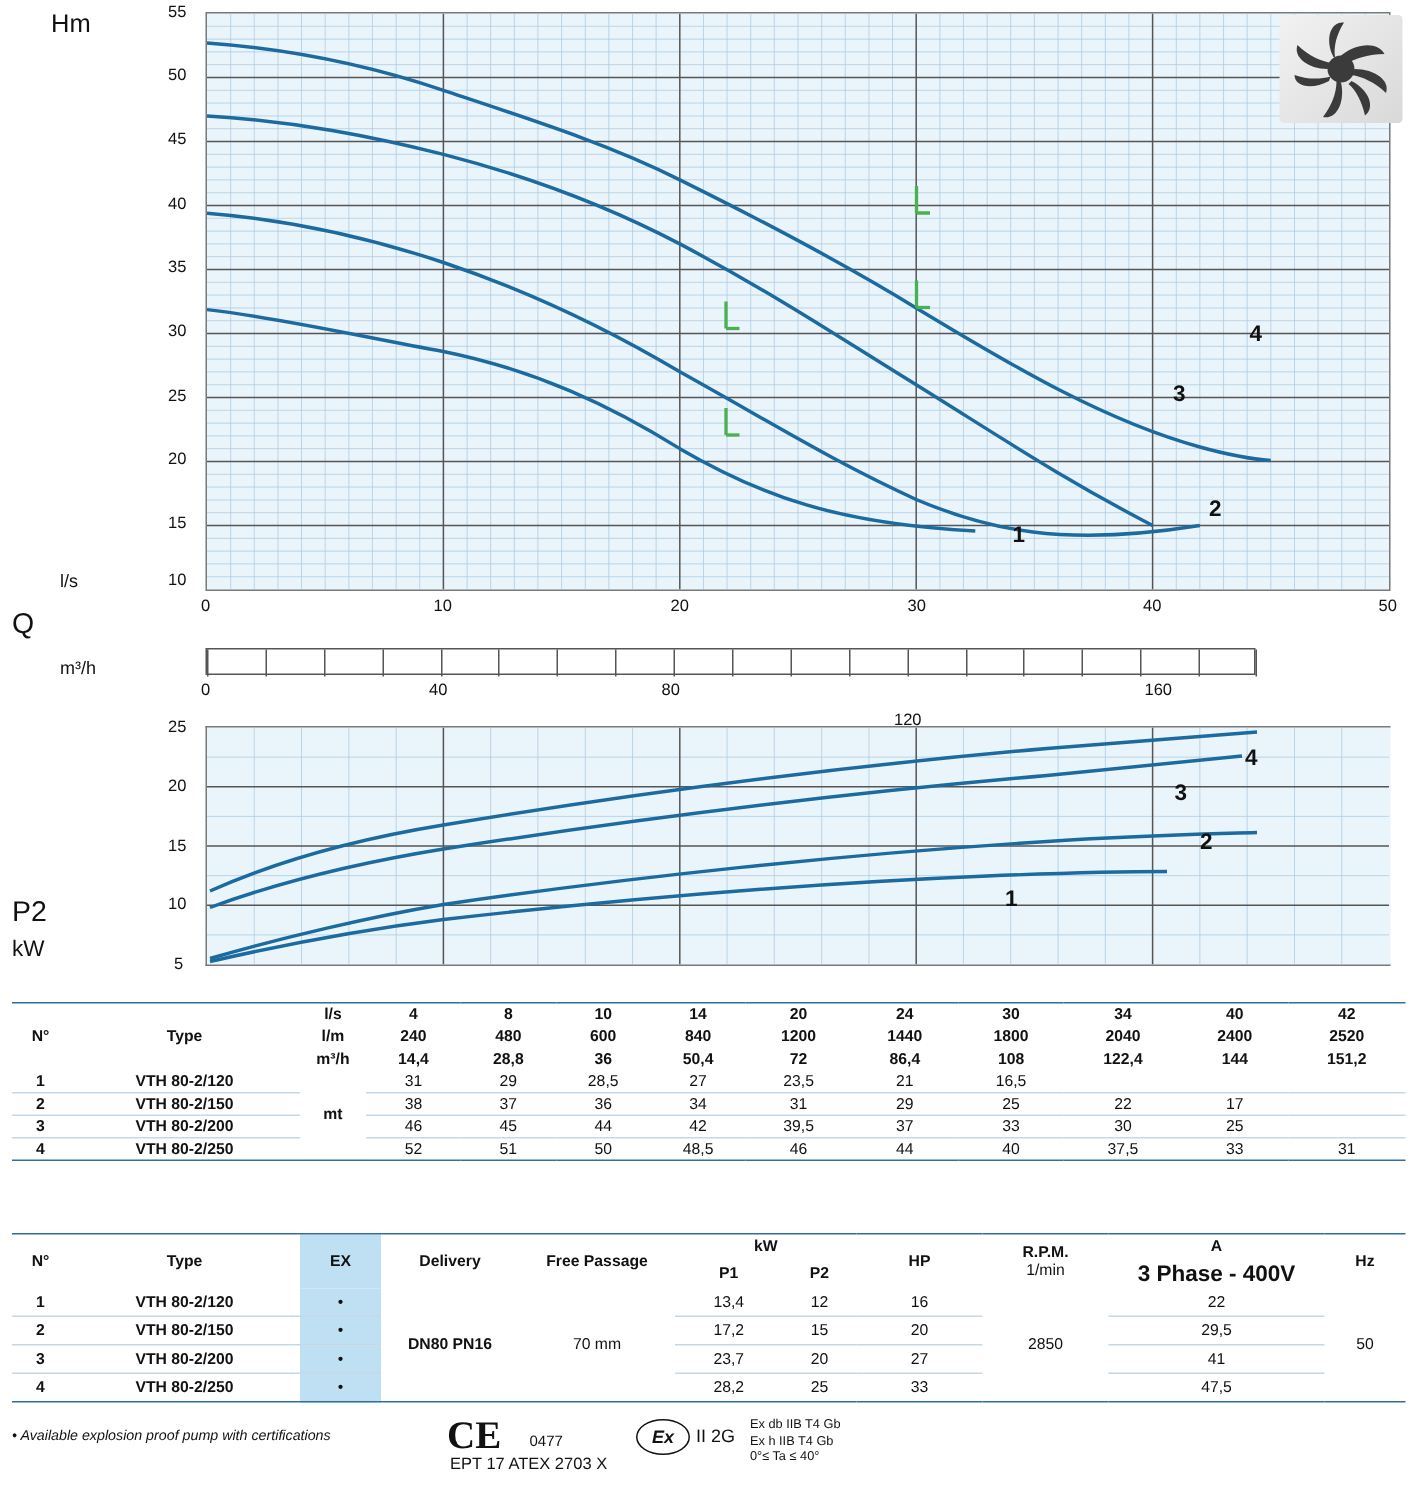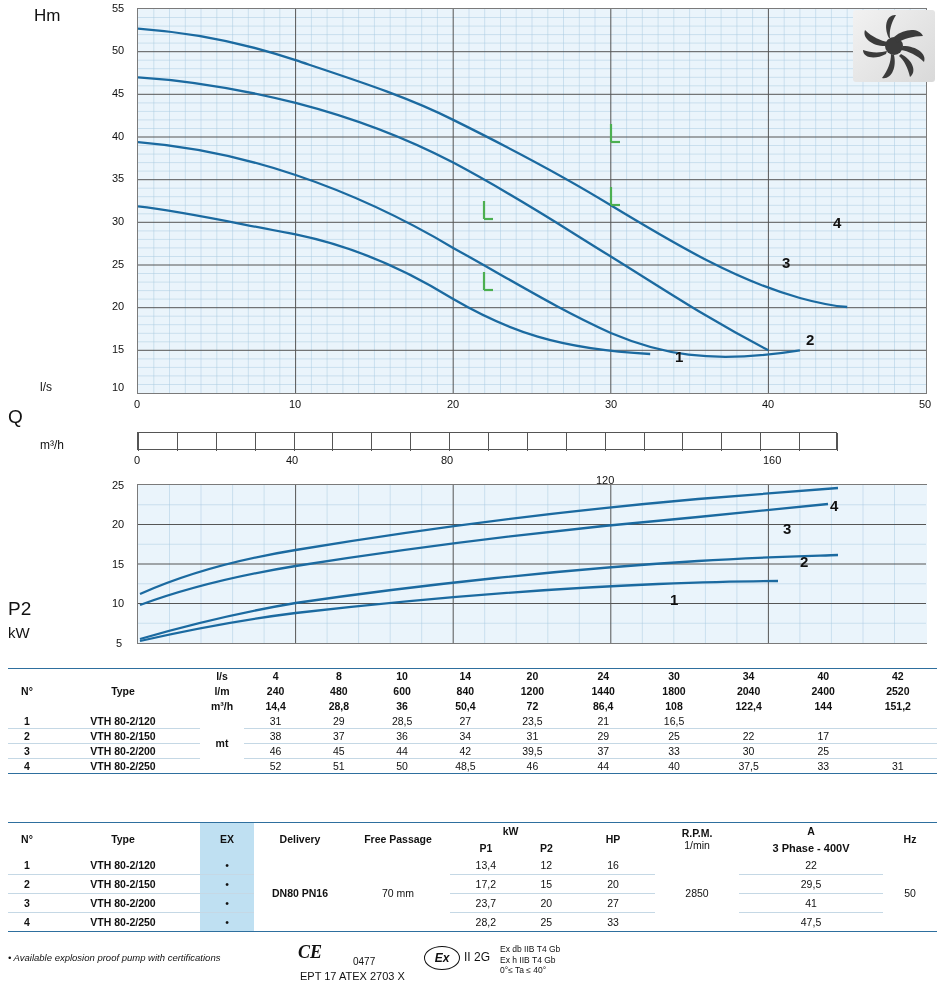--- a/index.html
+++ b/index.html
@@ -53,22 +53,22 @@
   .rowline{border-bottom:1px solid #c5d8e5;}
   .bold{font-weight:bold;}
   .type-cell{text-align:center;font-weight:bold;}
   .head-cell{font-weight:bold;}
   .exbg{background:#bfe0f2;}
   .vline-l{border-left:1px solid #9fb9cc;}
 
   
   .footer{position:absolute;left:8px;top:946px;width:929px;font-size:9.5px;}
   .foot-note{position:absolute;left:0;top:6px;font-style:italic;font-size:9.5px;}
-  .ce{position:absolute;left:290px;top:-4px;font-size:18px;font-weight:bold;
-      font-family:"Liberation Serif", serif;font-style:italic;}
+  .ce{position:absolute;left:290px;top:-4px;font-size:26px;font-weight:bold;
+      font-family:"Liberation Serif", serif;}
   .ce-sub{position:absolute;left:292px;top:24px;font-size:11px;text-align:center;}
   .ce-num{position:absolute;left:345px;top:10px;font-size:10px;}
   .ex-mark{position:absolute;left:416px;top:0px;width:34px;height:22px;
            border:1.5px solid #111;border-radius:50%;font-size:12px;font-style:italic;
            text-align:center;line-height:22px;font-weight:bold;}
   .ex-iig{position:absolute;left:456px;top:4px;font-size:12px;}
   .ex-lines{position:absolute;left:492px;top:-2px;font-size:8.5px;line-height:1.25;}
 
   svg{display:block;}
 </style>
@@ -446,21 +446,21 @@
       <td rowspan="2" style="width:80px;" class="head-cell">
         <div>R.P.M.</div>
         <div style="font-weight:normal;">1/min</div>
       </td>
       <td class="head-cell rowline" style="width:140px;">A</td>
       <td rowspan="2" style="width:50px;" class="head-cell">Hz</td>
     </tr>
     <tr style="height:16px;">
       <td class="head-cell thick-bot">P1</td>
       <td class="head-cell thick-bot">P2</td>
-      <td class="head-cell thick-bot" style="font-size:11px;">3 Phase - 400V</td>
+      <td class="head-cell thick-bot" style="font-size:15px;">3 Phase - 400V</td>
     </tr>
 
     <tr class="rowline" style="height:19px;">
       <td class="bold">1</td>
       <td class="type-cell">VTH 80-2/120</td>
       <td class="exbg">•</td>
       <td rowspan="4" class="bold">DN80 PN16</td>
       <td rowspan="4">70 mm</td>
       <td>13,4</td>
       <td>12</td>

